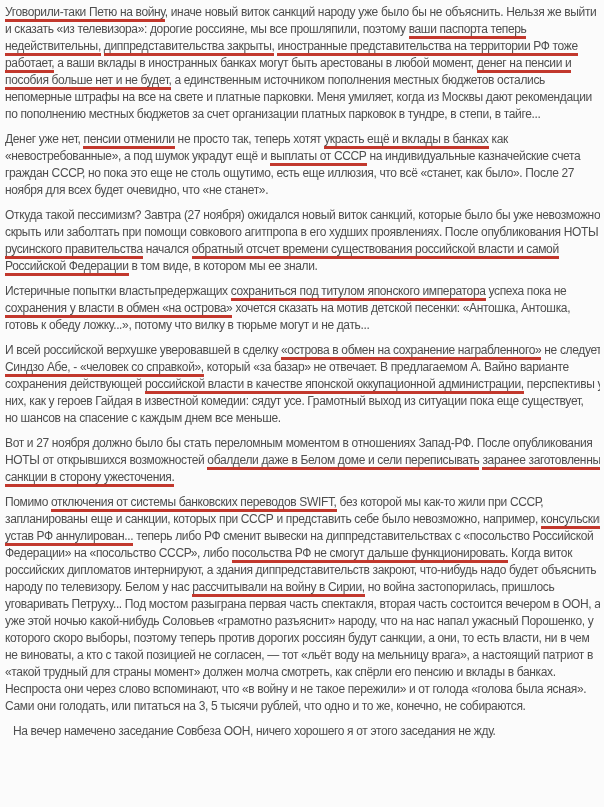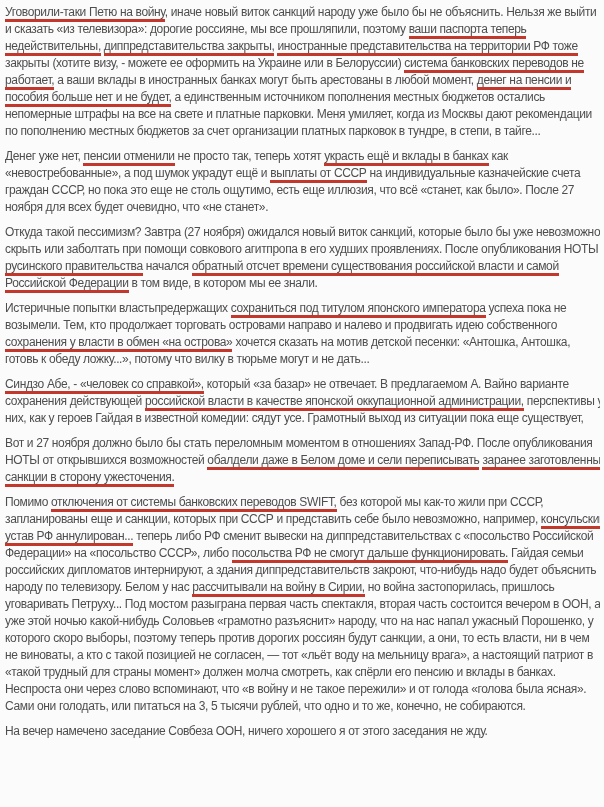--- a/index.html
+++ b/index.html
@@ -22,20 +22,21 @@
     font-size: 12px;
     line-height: 17px;
     letter-spacing: -0.35px;
     color: var(--fg, #4e4e4e);
   }
   .para {
     margin: 0 0 8px 0;
   }
   .para:last-child {
     margin-bottom: 0;
+    margin-left: 8px;
   }
   .line {
     white-space: nowrap;
     height: 17px;
   }
   .seg {
     display: inline;
   }
   .u {
     border-bottom: 3px solid var(--underline, #c2382d);
@@ -43,59 +44,59 @@
   }
 </style>
 </head>
 <body>
 
 <main id="article">
     <div class="para">
       <div class="line"><span class="seg u">Уговорили-таки Петю на войну</span><span class="seg">, иначе новый виток санкций народу уже было бы не объяснить. Нельзя же выйти</span></div>
       <div class="line"><span class="seg">и сказать «из телевизора»: дорогие россияне, мы все прошляпили, поэтому </span><span class="seg u">ваши паспорта теперь</span></div>
       <div class="line"><span class="seg u">недействительны,</span><span class="seg"> </span><span class="seg u">диппредставительства закрыты,</span><span class="seg"> </span><span class="seg u">иностранные представительства на территории РФ тоже</span></div>
-      <div class="line"><span class="seg">закрыты (хотите визу, - можете ее оформить на Украине или в Белоруссии) </span><span class="seg u">система банковских переводов не</span></div>
       <div class="line"><span class="seg u">работает,</span><span class="seg"> а ваши вклады в иностранных банках могут быть арестованы в любой момент, </span><span class="seg u">денег на пенсии и</span></div>
       <div class="line"><span class="seg u">пособия больше нет и не будет,</span><span class="seg"> а единственным источником пополнения местных бюджетов остались</span></div>
       <div class="line"><span class="seg">непомерные штрафы на все на свете и платные парковки. Меня умиляет, когда из Москвы дают рекомендации</span></div>
       <div class="line"><span class="seg">по пополнению местных бюджетов за счет организации платных парковок в тундре, в степи, в тайге...</span></div>
     </div>
     <div class="para">
       <div class="line"><span class="seg">Денег уже нет, </span><span class="seg u">пенсии отменили</span><span class="seg"> не просто так, теперь хотят </span><span class="seg u">украсть ещё и вклады в банках</span><span class="seg"> как</span></div>
       <div class="line"><span class="seg">«невостребованные», а под шумок украдут ещё и </span><span class="seg u">выплаты от СССР</span><span class="seg"> на индивидуальные казначейские счета</span></div>
       <div class="line"><span class="seg">граждан СССР, но пока это еще не столь ощутимо, есть еще иллюзия, что всё «станет, как было». После 27</span></div>
       <div class="line"><span class="seg">ноября для всех будет очевидно, что «не станет».</span></div>
     </div>
     <div class="para">
       <div class="line"><span class="seg">Откуда такой пессимизм? Завтра (27 ноября) ожидался новый виток санкций, которые было бы уже невозможно</span></div>
       <div class="line"><span class="seg">скрыть или заболтать при помощи совкового агитпропа в его худших проявлениях. После опубликования НОТЫ</span></div>
       <div class="line"><span class="seg u">русинского правительства</span><span class="seg"> начался </span><span class="seg u">обратный отсчет времени существования российской власти и самой</span></div>
       <div class="line"><span class="seg u">Российской Федерации</span><span class="seg"> в том виде, в котором мы ее знали.</span></div>
     </div>
     <div class="para">
       <div class="line"><span class="seg">Истеричные попытки властьпредержащих </span><span class="seg u">сохраниться под титулом японского императора</span><span class="seg"> успеха пока не</span></div>
-      <div class="line"><span class="seg">возымели. Тем, кто продолжает торговать островами направо и налево и продвигать идею собственного</span></div>
       <div class="line"><span class="seg u">сохранения у власти в обмен «на острова»</span><span class="seg"> хочется сказать на мотив детской песенки: «Антошка, Антошка,</span></div>
       <div class="line"><span class="seg">готовь к обеду ложку...», потому что вилку в тюрьме могут и не дать...</span></div>
     </div>
     <div class="para">
+      <div class="line"><span class="seg">И всей российской верхушке уверовавшей в сделку </span><span class="seg u">«острова в обмен на сохранение награбленного»</span><span class="seg"> не следует</span></div>
       <div class="line"><span class="seg u">Синдзо Абе, -  «человек со справкой»,</span><span class="seg"> который «за базар» не отвечает. В предлагаемом А. Вайно варианте</span></div>
       <div class="line"><span class="seg">сохранения действующей </span><span class="seg u">российской власти в качестве японской оккупационной администрации,</span><span class="seg"> перспективы у</span></div>
       <div class="line"><span class="seg">них, как у героев Гайдая в известной комедии: сядут усе. Грамотный выход из ситуации пока еще существует,</span></div>
+      <div class="line"><span class="seg">но шансов на спасение с каждым днем все меньше.</span></div>
     </div>
     <div class="para">
       <div class="line"><span class="seg">Вот и 27 ноября должно было бы стать переломным моментом в отношениях Запад-РФ. После опубликования</span></div>
       <div class="line"><span class="seg">НОТЫ от открывшихся возможностей </span><span class="seg u">обалдели даже в Белом доме и сели переписывать</span><span class="seg"> </span><span class="seg u">заранее заготовленные</span></div>
       <div class="line"><span class="seg u">санкции в сторону ужесточения.</span></div>
     </div>
     <div class="para">
       <div class="line"><span class="seg">Помимо </span><span class="seg u">отключения от системы банковских переводов SWIFT,</span><span class="seg"> без которой мы как-то жили при СССР,</span></div>
       <div class="line"><span class="seg">запланированы еще и санкции, которых при СССР и представить себе было невозможно, например, </span><span class="seg u">консульский</span></div>
       <div class="line"><span class="seg u">устав РФ аннулирован...</span><span class="seg"> теперь либо РФ сменит вывески на диппредставительствах с «посольство Российской</span></div>
-      <div class="line"><span class="seg">Федерации» на «посольство СССР», либо </span><span class="seg u">посольства РФ не смогут дальше функционировать.</span><span class="seg"> Гайдая семьи</span></div>
+      <div class="line"><span class="seg">Федерации» на «посольство СССР», либо </span><span class="seg u">посольства РФ не смогут дальше функционировать.</span><span class="seg"> Когда виток</span></div>
       <div class="line"><span class="seg">российских дипломатов интернируют, а здания диппредставительств закроют, что-нибудь надо будет объяснить</span></div>
       <div class="line"><span class="seg">народу по телевизору. Белом у нас </span><span class="seg u">рассчитывали на войну в Сирии,</span><span class="seg"> но война застопорилась, пришлось</span></div>
       <div class="line"><span class="seg">уговаривать Петруху... Под мостом разыграна первая часть спектакля, вторая часть состоится вечером в ООН, а</span></div>
       <div class="line"><span class="seg">уже этой ночью какой-нибудь Соловьев «грамотно разъяснит» народу, что на нас напал ужасный Порошенко, у</span></div>
       <div class="line"><span class="seg">которого скоро выборы, поэтому теперь против дорогих россиян будут санкции, а они, то есть власти, ни в чем</span></div>
       <div class="line"><span class="seg">не виноваты, а кто с такой позицией не согласен, — тот «льёт воду на мельницу врага», а настоящий патриот в</span></div>
       <div class="line"><span class="seg">«такой трудный для страны момент» должен молча смотреть, как спёрли его пенсию и вклады в банках.</span></div>
       <div class="line"><span class="seg">Неспроста они через слово вспоминают, что «в войну и не такое пережили» и от голода «голова была ясная».</span></div>
       <div class="line"><span class="seg">Сами они голодать, или питаться на 3, 5 тысячи рублей, что одно и то же, конечно, не собираются.</span></div>
     </div>

